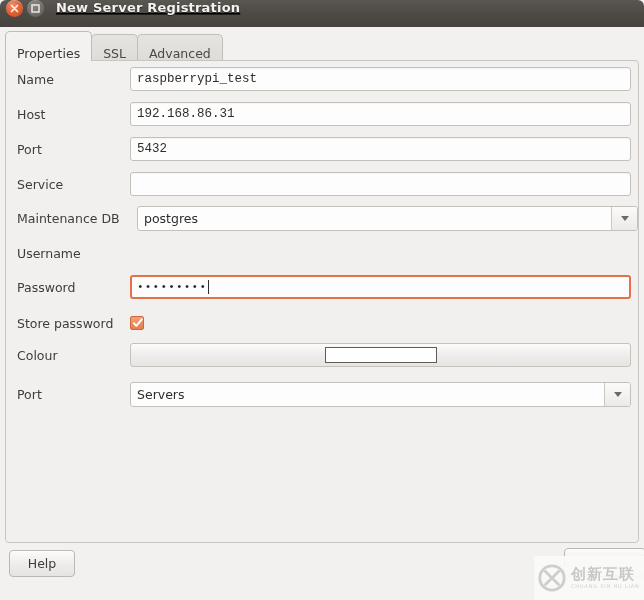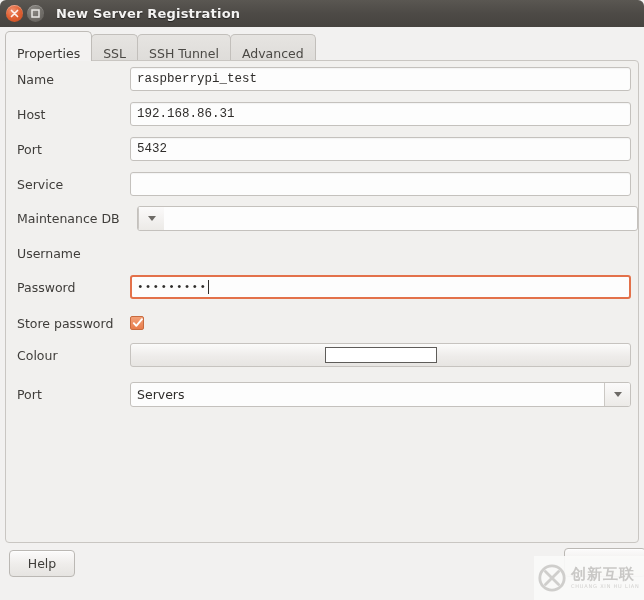--- a/index.html
+++ b/index.html
@@ -19,21 +19,21 @@
 
   
   .titlebar {
     position: absolute;
     left: 0; top: 0;
     width: 644px; height: 27px;
     background: linear-gradient(to bottom, #5a5752 0%, #4d4a46 50%, #46433f 100%);
     border-top-left-radius: 6px;
     border-top-right-radius: 6px;
     display: flex;
-    align-items: center;
+    text-decoration: underline;
   }
   .win-btn {
     width: 17px; height: 17px;
     border-radius: 50%;
     margin-left: 6px;
     position: relative;
     flex: 0 0 auto;
   }
   .win-btn.close {
     background: radial-gradient(circle at 38% 32%, #f09070 0%, #e06032 48%, #c44d22 100%);
@@ -280,23 +280,20 @@
   </div>
 
   <div class="tabbar">
     <div class="tab active">
       <span>Properties</span>
     </div>
     <div class="tab">
       <span>SSL</span>
     </div>
     <div class="tab">
-      <span>SSH Tunnel</span>
-    </div>
-    <div class="tab">
       <span>Advanced</span>
     </div>
   </div>
 
   <div class="panel">
     <div class="form">
 
       <div class="row" style="top:6px;">
         <div class="lbl">Name</div>
         <div class="field">raspberrypi_test</div>
@@ -313,20 +310,21 @@
       </div>
 
       <div class="row" style="top:111px;">
         <div class="lbl">Service</div>
         <div class="field"></div>
       </div>
 
       <div class="row" style="top:145px;gap:7px;">
         <div class="lbl">Maintenance DB</div>
         <div class="combo">
+          <div class="combo-text">postgres</div>
           <div class="combo-btn">
             <span class="chev"></span>
           </div>
         </div>
       </div>
 
       <div class="row" style="top:180px;">
         <div class="lbl">Username</div>
       </div>
 

